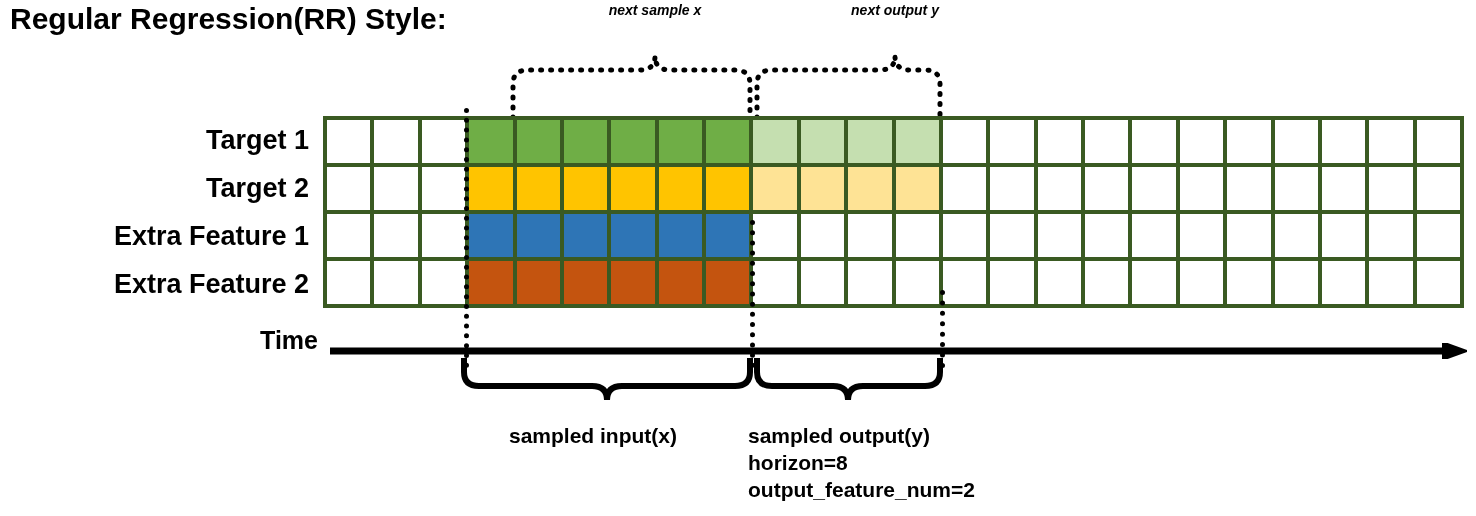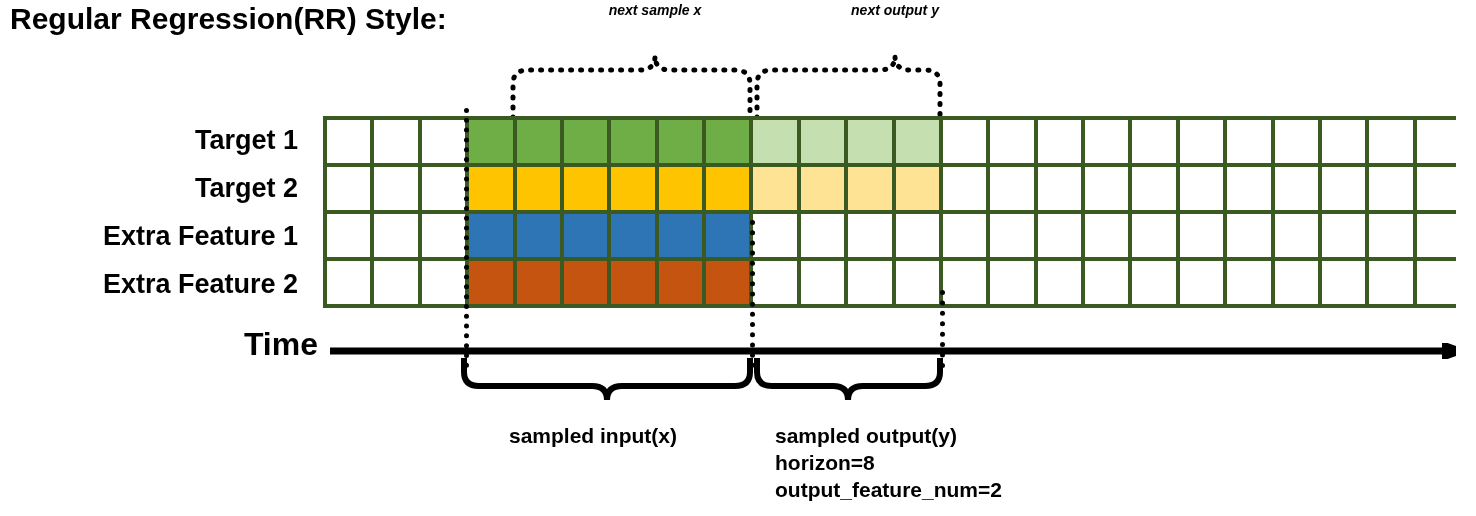--- a/index.html
+++ b/index.html
@@ -7,20 +7,21 @@
     padding: 0;
     background: #ffffff;
   }
   #canvas {
     position: relative;
     width: 1456px;
     height: 516px;
     background: #ffffff;
     font-family: "Liberation Sans", sans-serif;
     overflow: hidden;
+    padding-left: 11px;
   }
 
   
   #title {
     position: absolute;
     left: 10px;
     top: 2px;
     font-size: 30px;
     font-weight: 700;
     color: #000000;
@@ -111,21 +112,21 @@
     transform: translateX(-50%);
   }
 
   
   #time-label {
     position: absolute;
     left: 150px;
     top: 326px;
     width: 168px;
     text-align: right;
-    font-size: 32px;
+    font-size: 25px;
     font-weight: 700;
     color: #000000;
   }
   #time-axis {
     position: absolute;
     left: 330px;
     top: 343px;
     width: 1140px;
     height: 16px;
   }
@@ -284,19 +285,19 @@
   <svg id="bottom-braces" viewBox="0 0 1476 130" xmlns="http://www.w3.org/2000/svg">
 
     <path d="M 464 58 L 464 72 Q 464 86 479 86 L 592 86 Q 607 86 607 100 Q 607 86 622 86 L 735 86 Q 750 86 750 72 L 750 58" fill="none" stroke="#000000" stroke-width="6" stroke-linecap="butt"></path>
 
     <path d="M 757 58 L 757 72 Q 757 86 772 86 L 833 86 Q 848 86 848 100 Q 848 86 863 86 L 925 86 Q 940 86 940 72 L 940 58" fill="none" stroke="#000000" stroke-width="6" stroke-linecap="butt"></path>
   </svg>
 
   <div class="bottom-note" style="left:509px;">
     <div>sampled input(x)</div>
   </div>
-  <div class="bottom-note" style="left:775px;">
+  <div class="bottom-note" style="left:748px;">
     <div>sampled output(y)</div>
     <div>horizon=8</div>
     <div>output_feature_num=2</div>
   </div>
 
 </div>
 
 </body></html>

